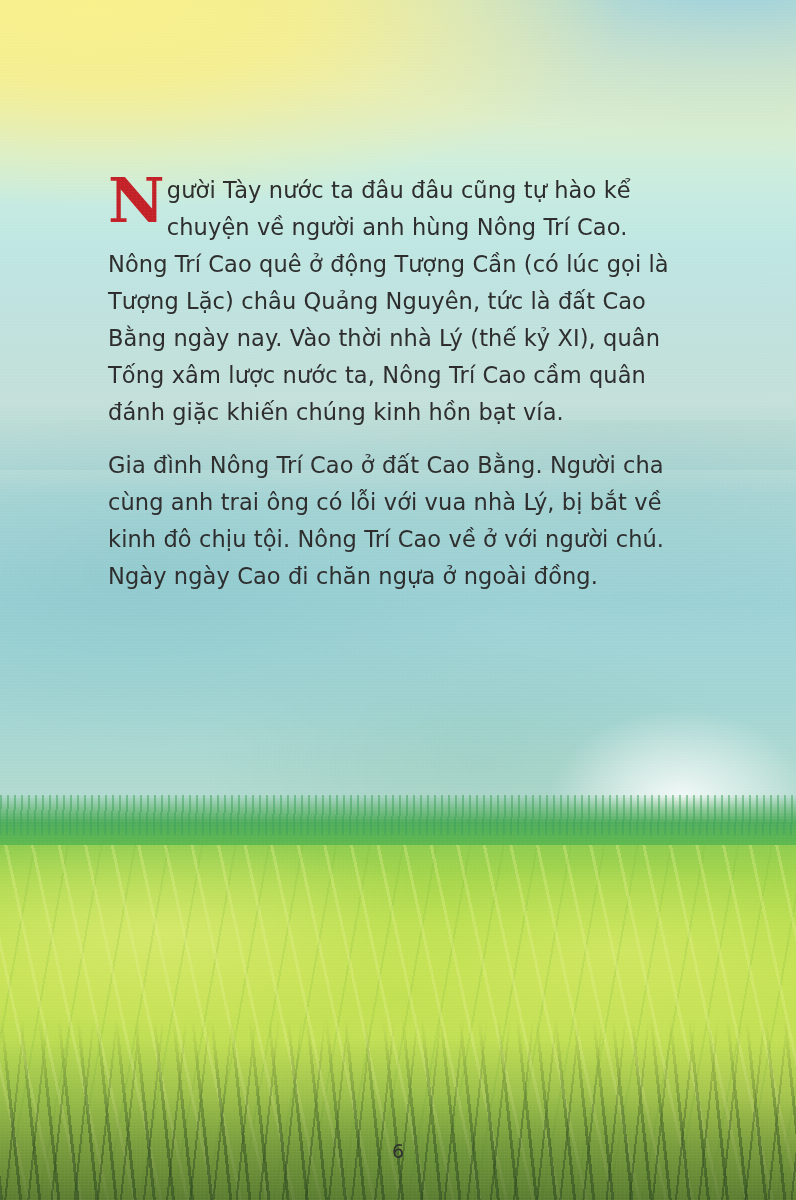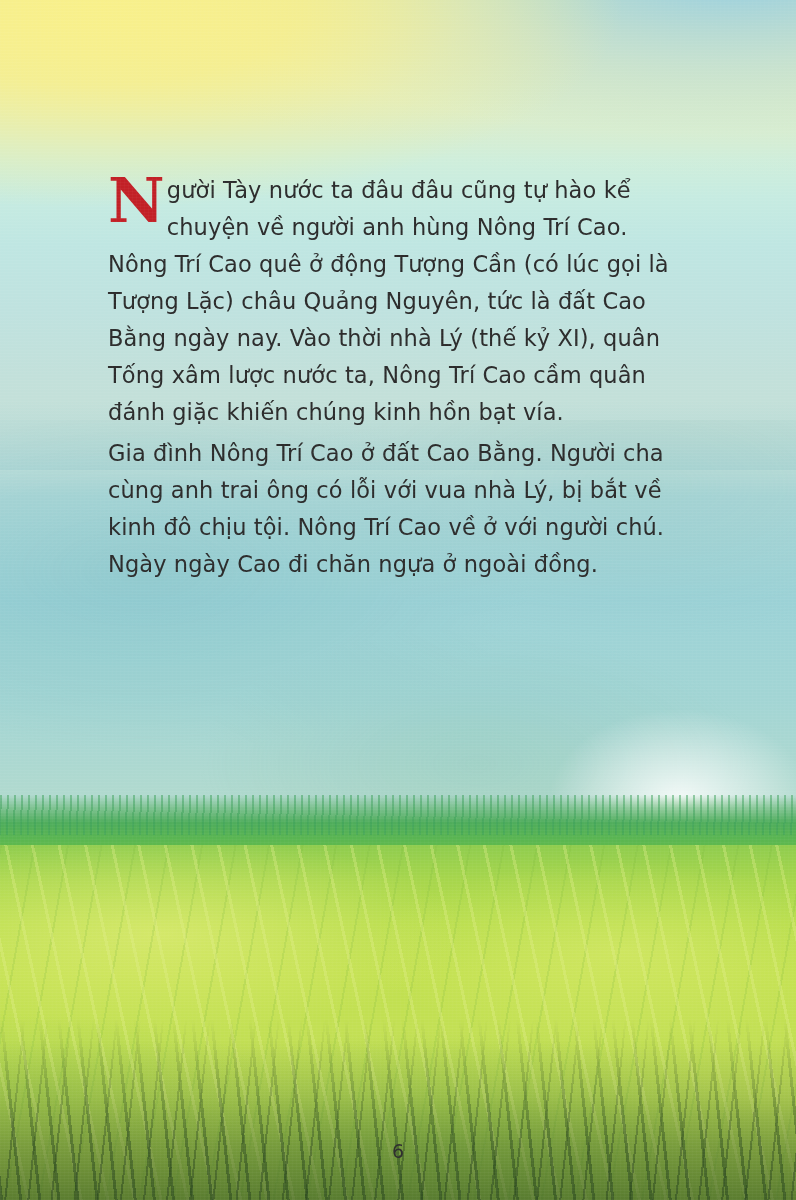--- a/index.html
+++ b/index.html
@@ -204,21 +204,21 @@
   .para {
     margin: 0;
     font-family: "DejaVu Sans", sans-serif;
     font-size: 22.5px;
     line-height: 37px;
     color: #2b2b2b;
     letter-spacing: 0.1px;
     text-align: left;
   }
   .para + .para {
-    margin-top: 4px;
+    margin-top: 16px;
   }
   .para-first {
     text-indent: 0;
   }
   .dropcap {
     float: left;
     font-family: "DejaVu Serif", serif;
     font-weight: bold;
     font-size: 62px;
     line-height: 54px;

